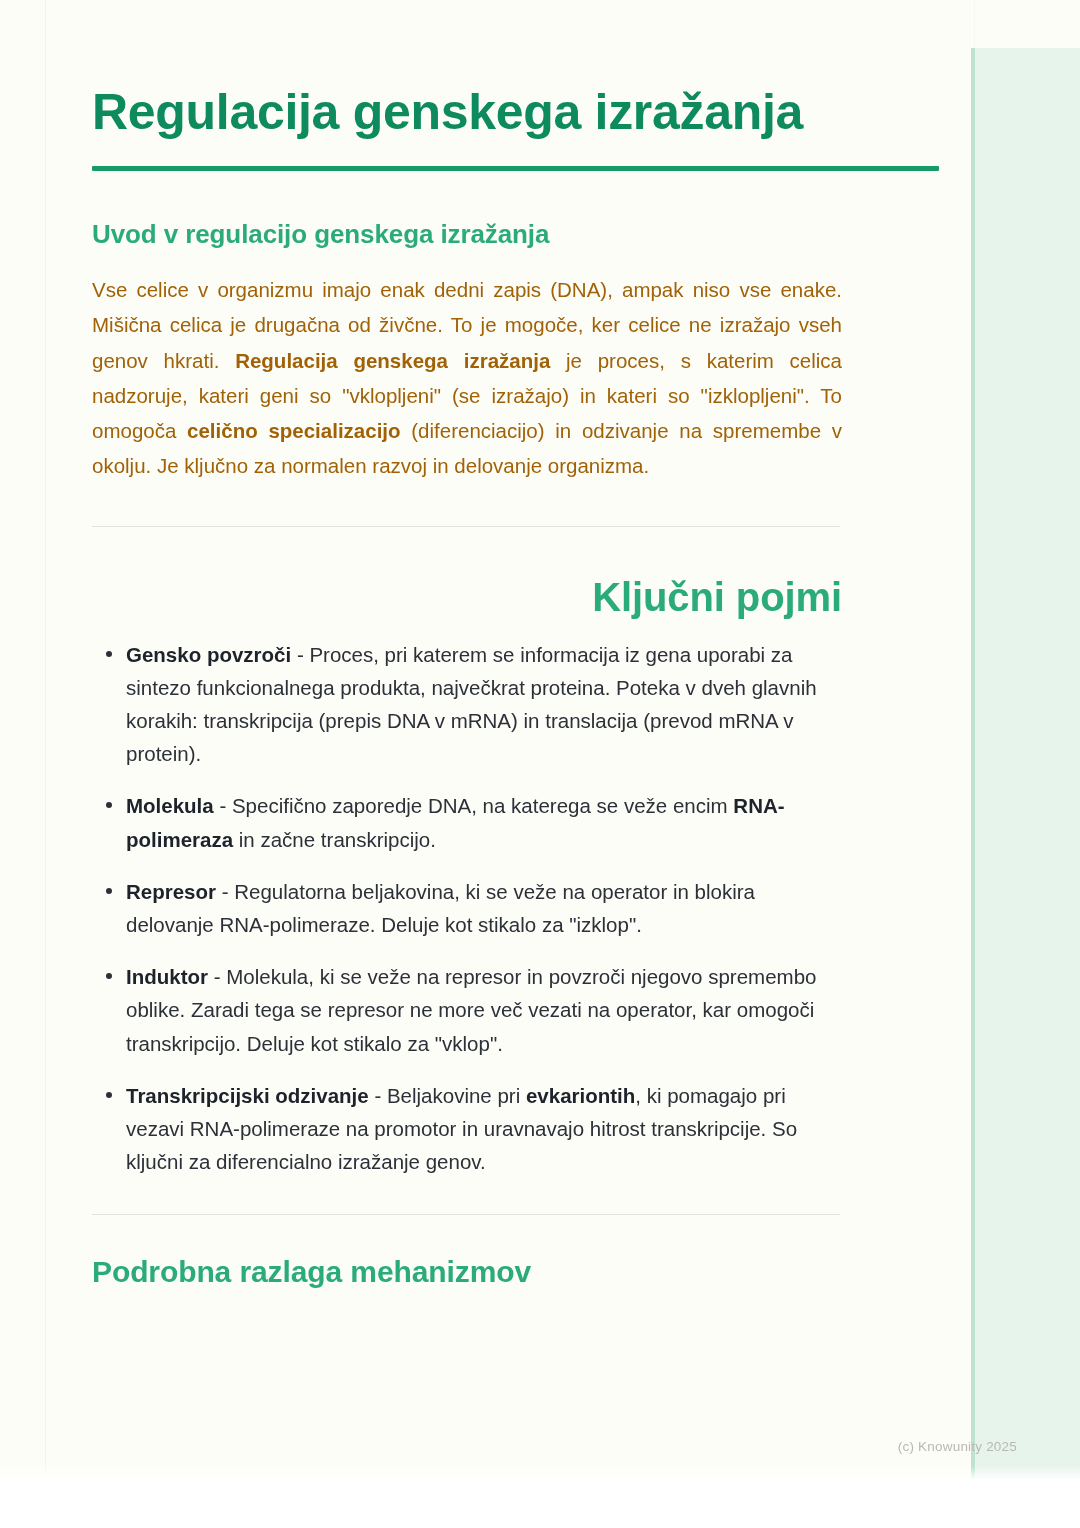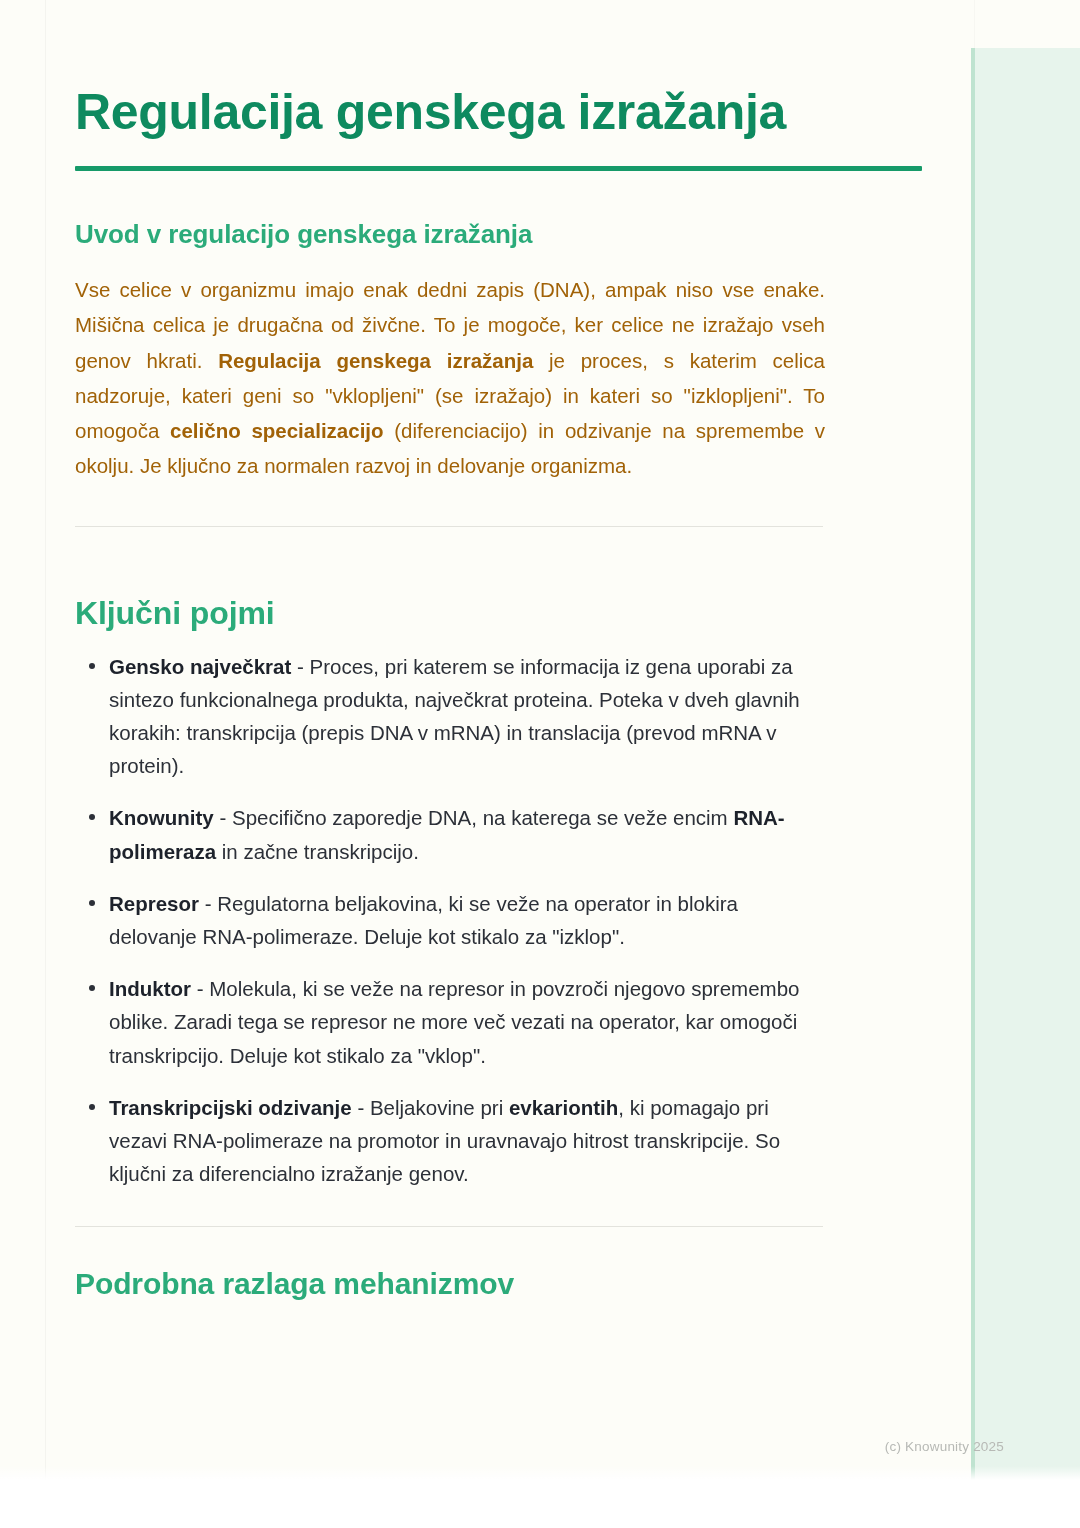--- a/index.html
+++ b/index.html
@@ -51,21 +51,21 @@
     position: absolute;
     top: 48px;
     right: 105px;
     bottom: 0;
     width: 4px;
     background: #bfe3d0;
   }
 
   .content {
     position: absolute;
-    left: 75px;
+    left: 92px;
     top: 0;
     width: 750px;
   }
 
   .doc-title {
     margin: 0;
     padding-top: 84px;
     font-size: 50px;
     line-height: 1.12;
     font-weight: 700;
@@ -82,21 +82,21 @@
     border-radius: 1px;
   }
 
   h2.section-heading {
     margin: 0;
     font-weight: 700;
     color: #2bab7a;
     letter-spacing: -0.1px;
   }
   h2.h-intro   { font-size: 26px; padding-top: 48px; }
-  h2.h-terms   { font-size: 32px; padding-top: 68px; }
+  h2.h-terms   { font-size: 40px; padding-top: 48px; text-align: right; }
   h2.h-detail  { font-size: 30px; padding-top: 40px; }
 
   p.body-text {
     margin: 0;
     padding-top: 22px;
     font-size: 20.5px;
     line-height: 1.72;
     color: #a16207;
     text-align: justify;
   }
@@ -130,21 +130,21 @@
     top: 13px;
     width: 6px;
     height: 6px;
     border-radius: 50%;
     background: #2c3038;
   }
   ul.term-list li b { font-weight: 700; color: #1d222b; }
 
   .watermark {
     position: absolute;
-    right: 76px;
+    right: 63px;
     top: 1439px;
     font-size: 13.5px;
     color: #b7b9b5;
     letter-spacing: 0.2px;
     white-space: nowrap;
     z-index: 5;
   }
 
   .page-bottom-fade {
     position: absolute;
@@ -171,22 +171,22 @@
     <h1 class="doc-title">Regulacija genskega izražanja</h1>
     <div class="title-rule"></div>
 
     <h2 class="section-heading h-intro">Uvod v regulacijo genskega izražanja</h2>
     <p class="body-text">Vse celice v organizmu imajo enak dedni zapis (DNA), ampak niso vse enake. Mišična celica je drugačna od živčne. To je mogoče, ker celice ne izražajo vseh genov hkrati. <b>Regulacija genskega izražanja</b> je proces, s katerim celica nadzoruje, kateri geni so "vklopljeni" (se izražajo) in kateri so "izklopljeni". To omogoča <b>celično specializacijo</b> (diferenciacijo) in odzivanje na spremembe v okolju. Je ključno za normalen razvoj in delovanje organizma.</p>
 
     <div class="divider"></div>
 
     <h2 class="section-heading h-terms">Ključni pojmi</h2>
     <ul class="term-list">
-        <li><b>Gensko največkrat</b> - Proces, pri katerem se informacija iz gena uporabi za sintezo funkcionalnega produkta, največkrat proteina. Poteka v dveh glavnih korakih: transkripcija (prepis DNA v mRNA) in translacija (prevod mRNA v protein).</li>
-        <li><b>Knowunity</b> - Specifično zaporedje DNA, na katerega se veže encim <b>RNA-polimeraza</b> in začne transkripcijo.</li>
+        <li><b>Gensko povzroči</b> - Proces, pri katerem se informacija iz gena uporabi za sintezo funkcionalnega produkta, največkrat proteina. Poteka v dveh glavnih korakih: transkripcija (prepis DNA v mRNA) in translacija (prevod mRNA v protein).</li>
+        <li><b>Molekula</b> - Specifično zaporedje DNA, na katerega se veže encim <b>RNA-polimeraza</b> in začne transkripcijo.</li>
         <li><b>Represor</b> - Regulatorna beljakovina, ki se veže na operator in blokira delovanje RNA-polimeraze. Deluje kot stikalo za "izklop".</li>
         <li><b>Induktor</b> - Molekula, ki se veže na represor in povzroči njegovo spremembo oblike. Zaradi tega se represor ne more več vezati na operator, kar omogoči transkripcijo. Deluje kot stikalo za "vklop".</li>
         <li><b>Transkripcijski odzivanje</b> - Beljakovine pri <b>evkariontih</b>, ki pomagajo pri vezavi RNA-polimeraze na promotor in uravnavajo hitrost transkripcije. So ključni za diferencialno izražanje genov.</li>
       </ul>
 
     <div class="divider second"></div>
 
     <h2 class="section-heading h-detail">Podrobna razlaga mehanizmov</h2>
 
   </div>

